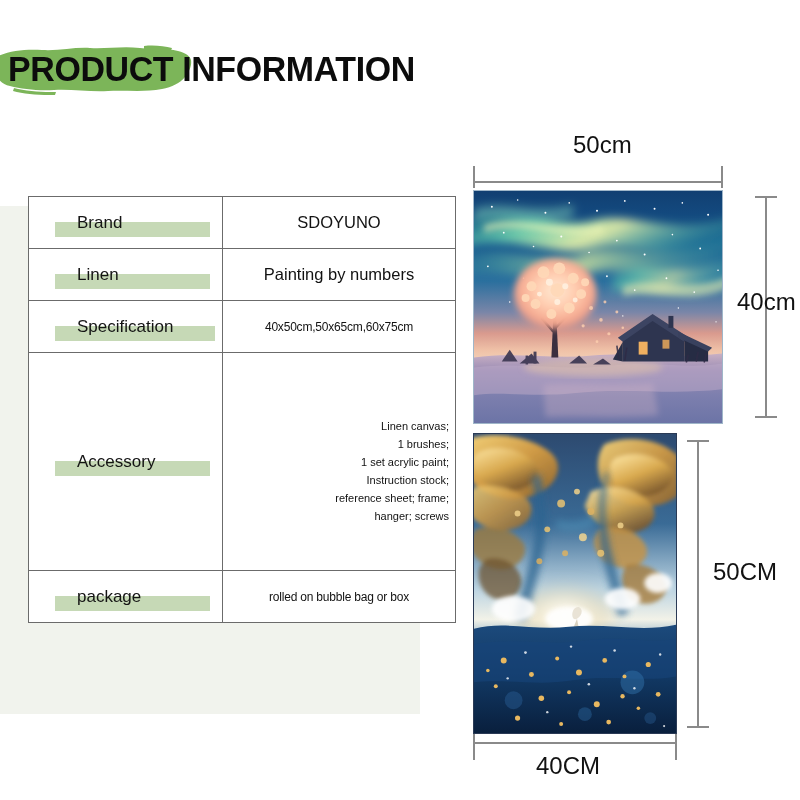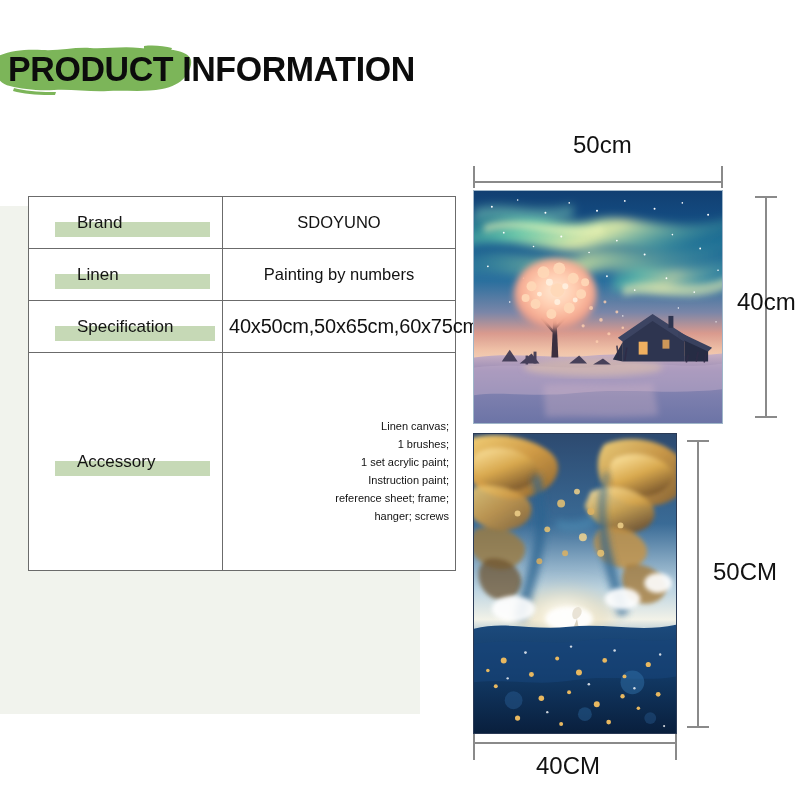--- a/index.html
+++ b/index.html
@@ -113,21 +113,21 @@
     position: relative;
     font-size: 17px;
     color: #141414;
     white-space: nowrap;
     z-index: 2;
   }
 
   td.label-cell.wide-label .label-hl { width: 160px; }
 
   .value-txt { display: block; white-space: nowrap; }
-  .value-txt.small { font-size: 20px; letter-spacing: -0.2px; }
+  .value-txt.small { font-size: 12px; letter-spacing: -0.2px; }
 
   .accessory-list {
     text-align: right;
     padding-left: 16px;
     line-height: 1.62;
     font-size: 11px;
   }
   .accessory-list .acc-line { display: block; white-space: nowrap; }
 
   
@@ -252,27 +252,38 @@
           <span class="label-wrap">
             <span class="label-hl"></span>
             <span class="label-txt">Accessory</span>
           </span>
         </td>
         <td class="value-cell">
           <span class="accessory-list">
             <span class="acc-line">Linen canvas;</span>
             <span class="acc-line">1 brushes;</span>
             <span class="acc-line">1 set acrylic paint;</span>
-            <span class="acc-line">Instruction paint;</span>
+            <span class="acc-line">Instruction stock;</span>
             <span class="acc-line">reference sheet;  frame;</span>
             <span class="acc-line">hanger;  screws</span>
           </span>
         </td>
       </tr>
 
+      <tr>
+        <td class="label-cell">
+          <span class="label-wrap">
+            <span class="label-hl"></span>
+            <span class="label-txt">package</span>
+          </span>
+        </td>
+        <td class="value-cell">
+          <span class="value-txt small">rolled on bubble bag or box</span>
+        </td>
+      </tr>
 
     </tbody>
   </table>
 
   <div id="img-top">
     <svg viewBox="0 0 250 234" preserveAspectRatio="none" xmlns="http://www.w3.org/2000/svg">
       <defs>
         <linearGradient id="skyGrad" x1="0" y1="0" x2="0" y2="1">
           <stop offset="0%" stop-color="#113f72"></stop>
           <stop offset="28%" stop-color="#15558c"></stop>

